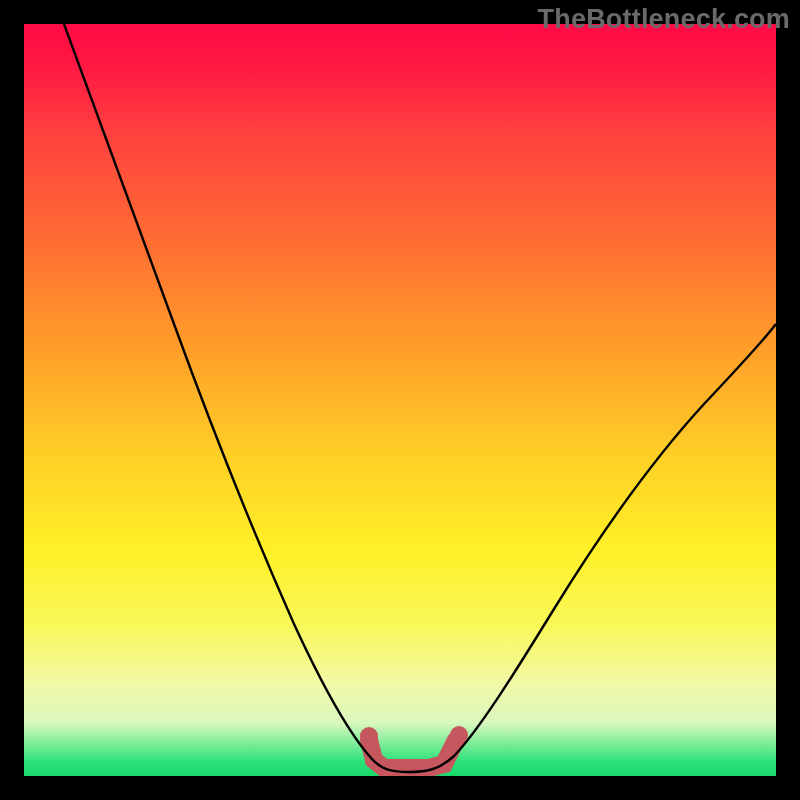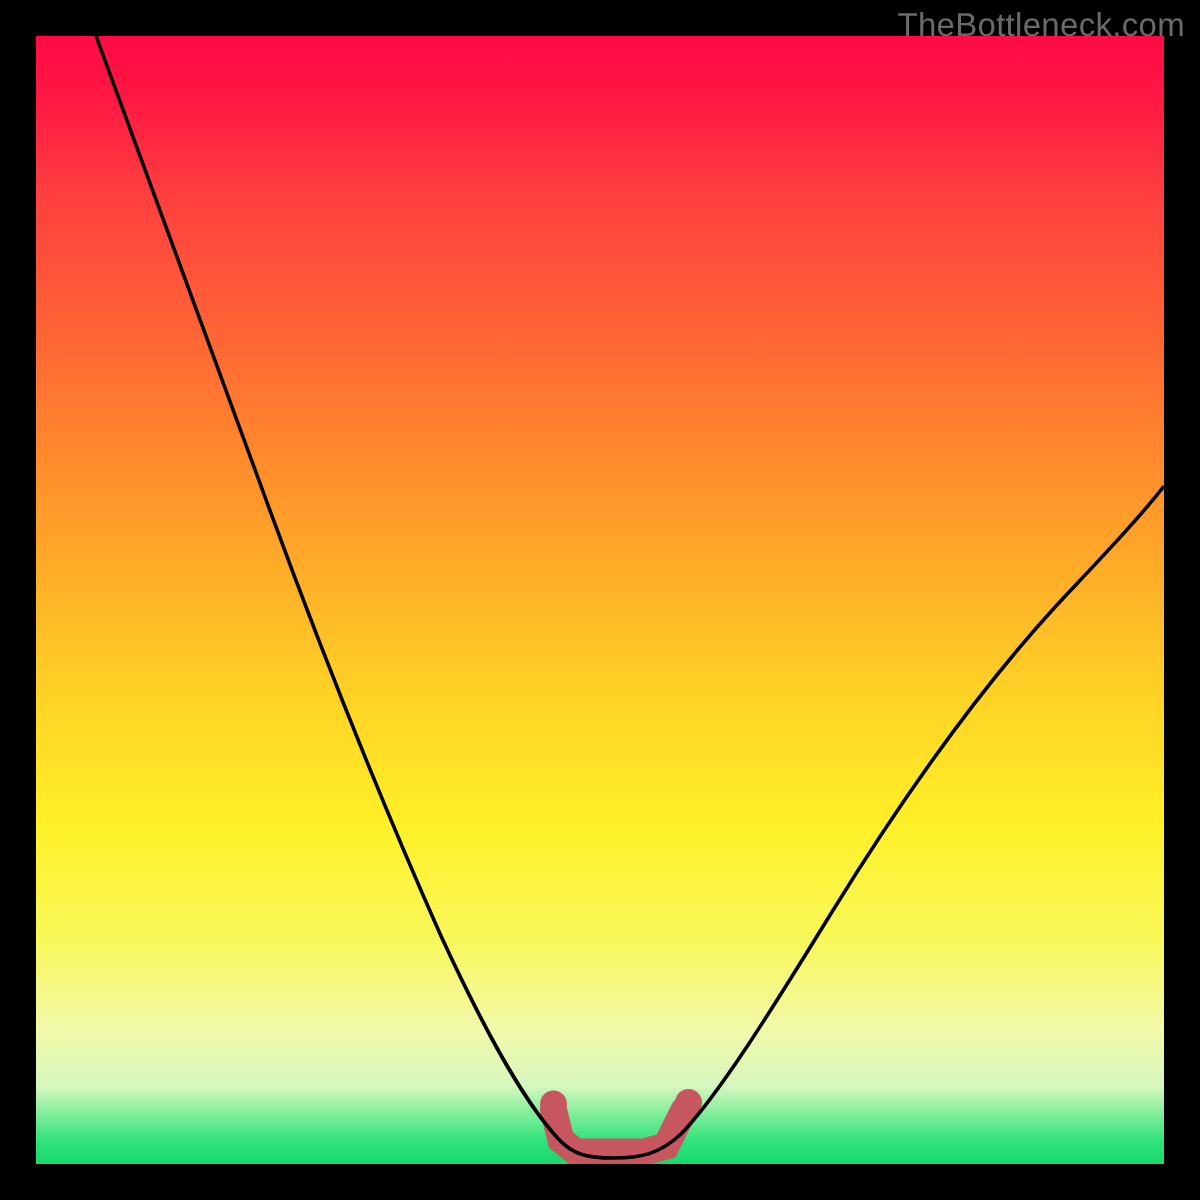--- a/index.html
+++ b/index.html
@@ -43,22 +43,22 @@
       #d8f7be 93%,
       #2fe37a 98%,
       #18d96b 100%
     );
   }
   .watermark {
     position: absolute;
     top: 4px;
     right: 10px;
     color: #6a6a6a;
-    font-size: 22px;
-    font-weight: 400;
+    font-size: 27px;
+    font-weight: 700;
     letter-spacing: 0.2px;
     user-select: none;
     text-align: right;
   }
   svg.curve {
     position: absolute;
     inset: 0;
   }
   .accent {
     stroke: #c6575e;

